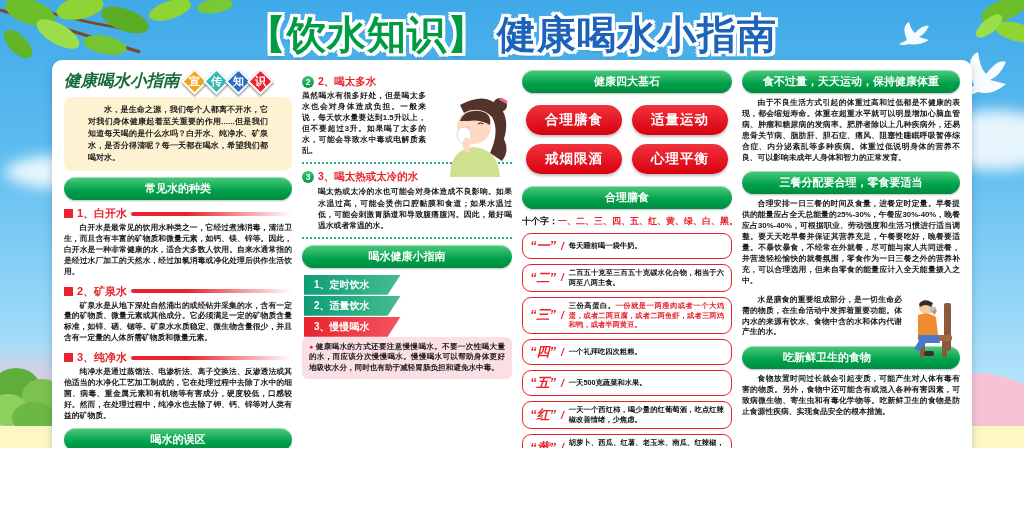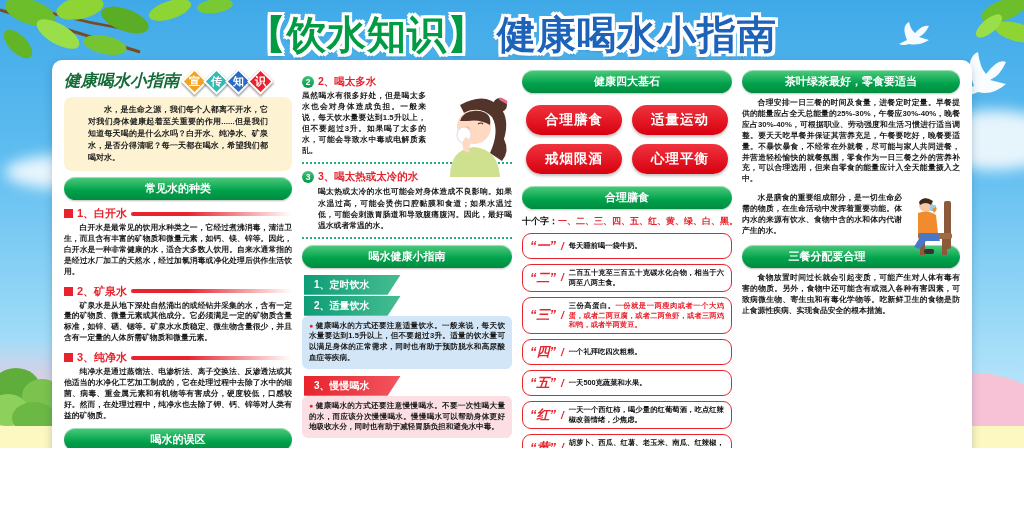--- a/index.html
+++ b/index.html
@@ -241,23 +241,20 @@
       <p class="mbody">喝太热或太冷的水也可能会对身体造成不良影响。如果水温过高，可能会烫伤口腔黏膜和食道；如果水温过低，可能会刺激胃肠道和导致腹痛腹泻。因此，最好喝温水或者常温的水。</p>
       <div class="dotsep"></div>
 
       <div class="gpill">喝水健康小指南</div>
 
       <div style="margin-top:6px;">
         <div class="ghead teal">1、定时饮水</div>
       </div>
       <div>
         <div class="ghead teal">2、适量饮水</div>
-        <div class="gbox bluebg">
-            <p>健康喝水的方式还要注意适量饮水。一般来说，每天饮水量要达到1.5升以上，但不要超过3升。适量的饮水量可以满足身体的正常需求，同时也有助于预防脱水和高尿酸血症等疾病。</p>
-          </div>
       </div>
       <div>
         <div class="ghead redh">3、慢慢喝水</div>
         <div class="gbox pinkbg">
             <p>健康喝水的方式还要注意慢慢喝水。不要一次性喝大量的水，而应该分次慢慢喝水。慢慢喝水可以帮助身体更好地吸收水分，同时也有助于减轻胃肠负担和避免水中毒。</p>
           </div>
       </div>
     </div>
 
     <div class="col col3">
@@ -311,21 +308,25 @@
       <div class="titem">
         <span class="w">“绿”</span>
           <span class="sl">/</span>
         <span class="ttext">饮料数茶最好，茶叶绿茶最好。</span>
       </div>
 
     </div>
 
     <div class="col col4">
       <div class="c4sec">
-        <div class="gpill">茶叶绿茶最好，零食要适当</div>
+        <div class="gpill">食不过量，天天运动，保持健康体重</div>
+        <p class="para">由于不良生活方式引起的体重过高和过低都是不健康的表现，都会缩短寿命。体重在超重水平就可以明显增加心脑血管病、肿瘤和糖尿病的发病率。肥胖者除以上几种疾病外，还易患骨关节病、脂肪肝、胆石症、痛风、阻塞性睡眠呼吸暂停综合症、内分泌紊乱等多种疾病。体重过低说明身体的营养不良、可以影响未成年人身体和智力的正常发育。</p>
+      </div>
+      <div class="c4sec">
+        <div class="gpill">三餐分配要合理，零食要适当</div>
         <p class="para">合理安排一日三餐的时间及食量，进餐定时定量。早餐提供的能量应占全天总能量的25%-30%，午餐应30%-40%，晚餐应占30%-40%，可根据职业、劳动强度和生活习惯进行适当调整。要天天吃早餐并保证其营养充足，午餐要吃好，晚餐要适量。不暴饮暴食，不经常在外就餐，尽可能与家人共同进餐，并营造轻松愉快的就餐氛围，零食作为一日三餐之外的营养补充，可以合理选用，但来自零食的能量应计入全天能量摄入之中。</p>
       </div>
       <div class="c4sec">
         <div style="margin-top:5px;">
           <svg class="c4img" width="54" height="64" viewBox="0 0 54 64">
             <rect x="38" y="8" width="7" height="48" rx="2" fill="#8a5a3b"></rect>
             <rect x="12" y="40" width="34" height="6" rx="2" fill="#a06a45"></rect>
             <rect x="14" y="46" width="5" height="16" fill="#8a5a3b"></rect>
             <rect x="36" y="46" width="5" height="16" fill="#8a5a3b"></rect>
             <circle cx="20" cy="12" r="7" fill="#f6c9a0"></circle>
@@ -333,21 +334,21 @@
             <rect x="24" y="12" width="6" height="6" rx="1" fill="#8fd0ee"></rect>
             <path d="M12,20 Q22,16 30,22 L32,40 L12,40 Z" fill="#f08c2e"></path>
             <path d="M28,20 Q32,16 30,14 L26,16 Z" fill="#f08c2e"></path>
             <path d="M12,40 L32,40 L34,48 L20,48 L14,56 L8,54 L14,44 Z" fill="#4a78c8"></path>
             <rect x="18" y="56" width="10" height="5" rx="2" fill="#333"></rect>
           </svg>
           <p class="para" style="margin-top:0;">水是膳食的重要组成部分，是一切生命必需的物质，在生命活动中发挥着重要功能。体内水的来源有饮水、食物中含的水和体内代谢产生的水。</p>
         </div>
       </div>
       <div class="c4sec">
-        <div class="gpill">三餐分配要合理</div>
+        <div class="gpill">吃新鲜卫生的食物</div>
         <p class="para">食物放置时间过长就会引起变质，可能产生对人体有毒有害的物质。另外，食物中还可能含有或混入各种有害因素，可致病微生物、寄生虫和有毒化学物等。吃新鲜卫生的食物是防止食源性疾病、实现食品安全的根本措施。</p>
       </div>
     </div>
   </div>
 
   <div class="wm-left">昵享网 www.nipic.cn</div>
   <div class="wm-idbar">ID:12106414 NO:20250812094701667121</div>
 
 </div>
 

